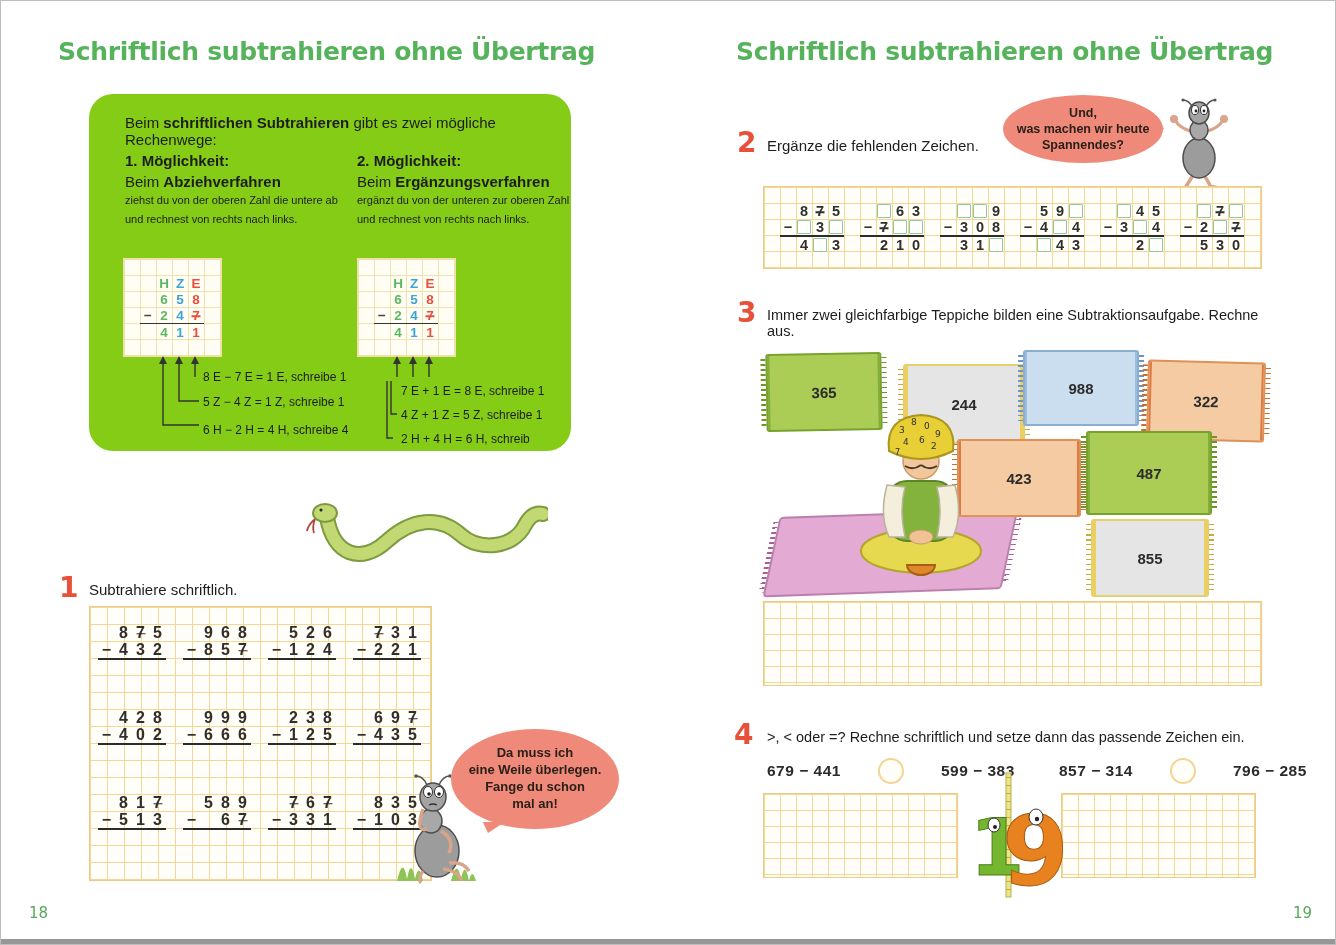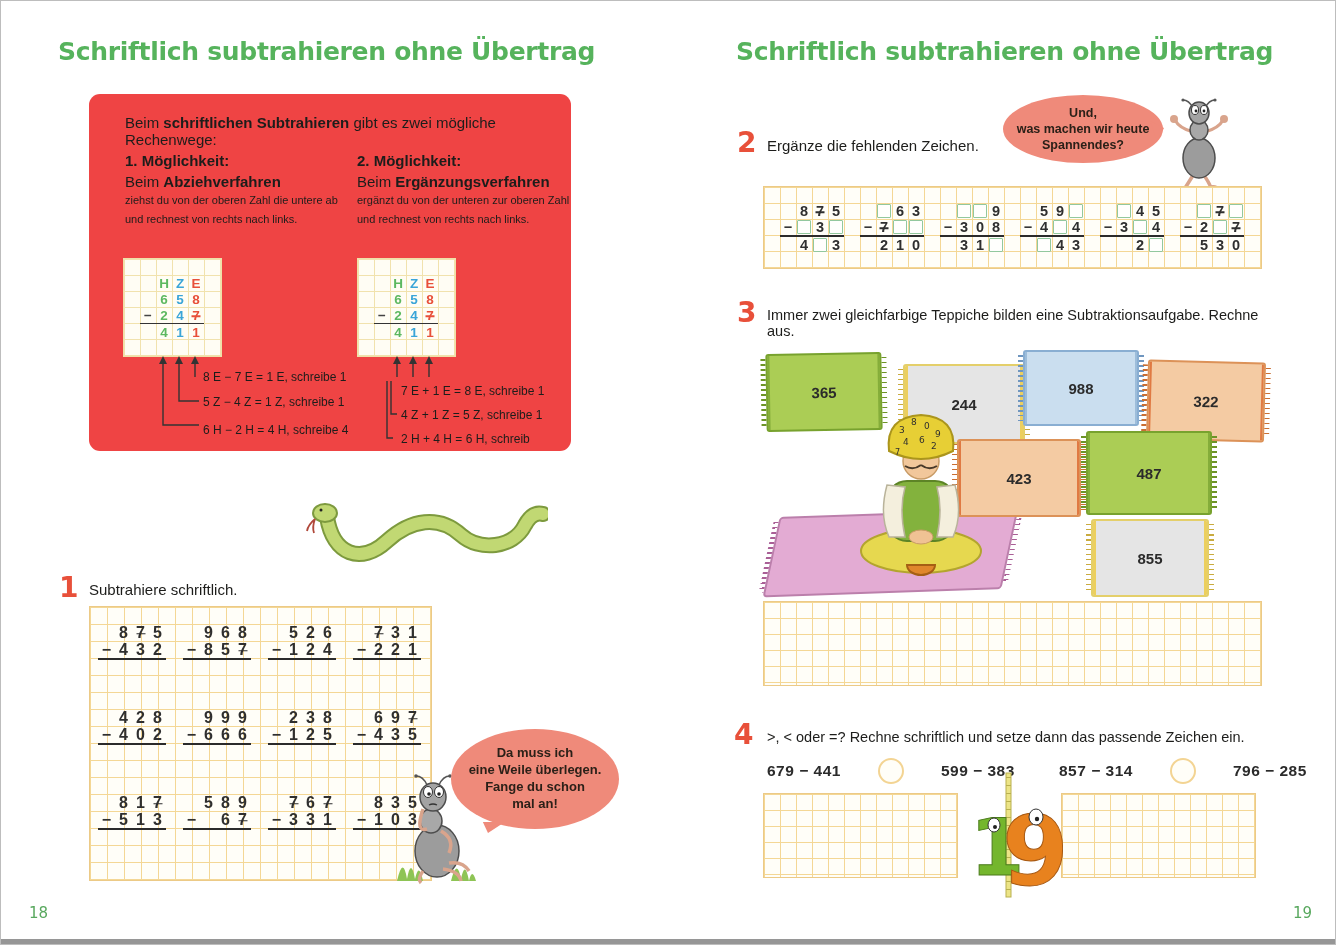--- a/index.html
+++ b/index.html
@@ -4,21 +4,21 @@
 <style>
   html,body{margin:0;padding:0;background:#fff;}
   #stage{position:relative;width:1336px;height:945px;background:#fff;overflow:hidden;
          font-family:"Liberation Sans",sans-serif;color:#1d1d1b;box-sizing:border-box;
          border:1px solid #bdbdbd;}
   .abs{position:absolute;}
   
   .page-title{position:absolute;font-family:"DejaVu Sans",sans-serif;font-weight:bold;
               font-size:25px;letter-spacing:-0.3px;color:#56b35c;white-space:nowrap;}
   
-  .info-box{position:absolute;left:88px;top:93px;width:482px;height:357px;background:#ef4444;border-radius:11px;}
+  .info-box{position:absolute;left:88px;top:93px;width:482px;height:357px;background:#84cc16;border-radius:24px;}
   .ib-intro{position:absolute;left:36px;top:20px;width:430px;font-size:15px;margin:0;}
   .method{position:absolute;width:218px;}
   .m-head{font-weight:bold;font-size:15px;margin-bottom:3px;}
   .m-lead{font-size:15px;line-height:19px;}
   .m-body{font-size:11px;line-height:19px;width:216px;}
   
   .squared{position:absolute;background-color:#fffef8;border:1px solid #ecca87;
     background-image:linear-gradient(to right,#f4d795 1px,transparent 1px),
                      linear-gradient(to bottom,#f4d795 1px,transparent 1px);
     background-size:16px 16px;}

